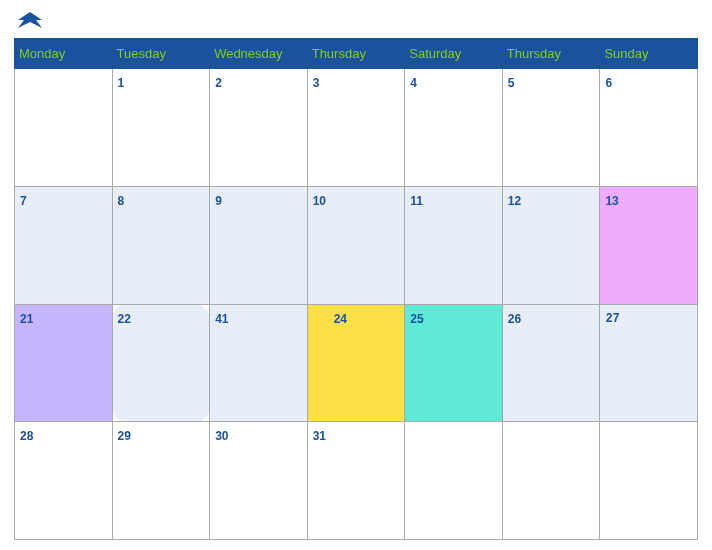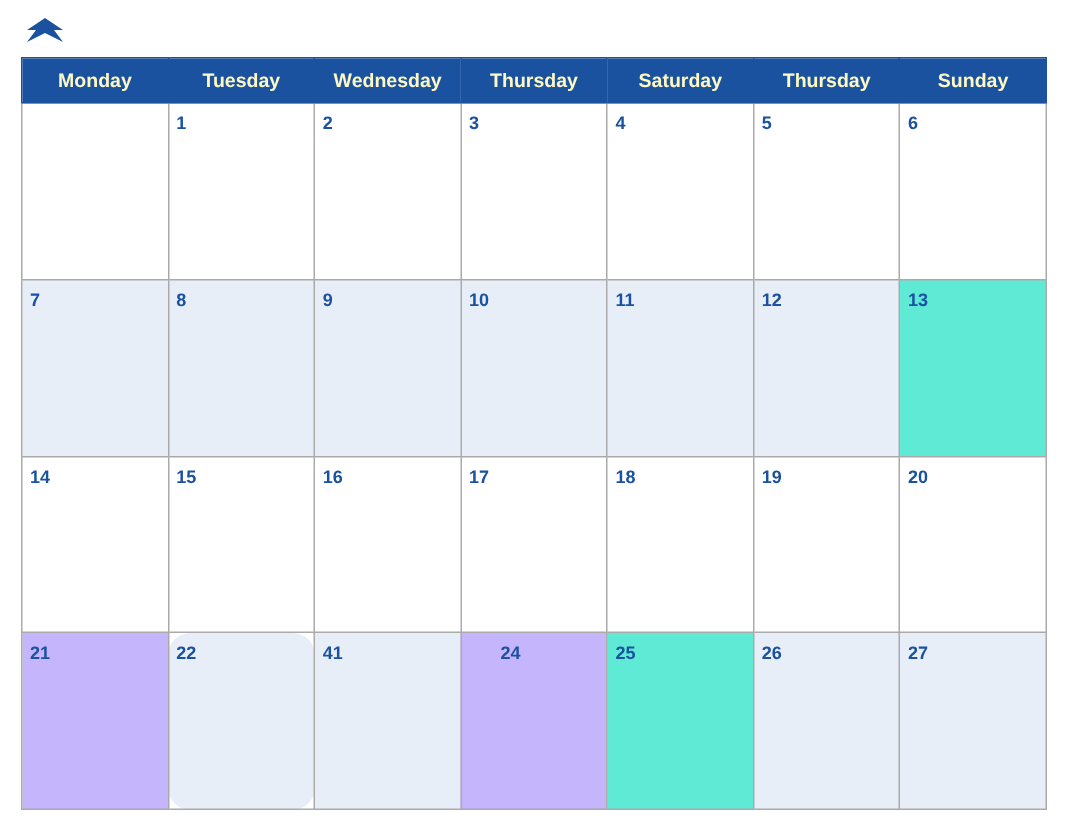--- a/index.html
+++ b/index.html
@@ -58,25 +58,25 @@
     }
     .calendar {
       flex: 1;
       border: 1px solid #aaa;
       border-collapse: collapse;
       width: 100%;
       table-layout: fixed;
     }
     .calendar thead tr th {
       background-color: #1a52a0;
-      color: #fef9c3;
+      color: #84cc16;
       font-size: 13px;
-      font-weight: bold;
+      font-weight: normal;
       padding: 7px 4px;
-      text-align: center;
+      text-align: left;
       border: 1px solid #1a52a0;
     }
     .calendar tbody tr td {
       border: 1px solid #aaa;
       vertical-align: top;
       padding: 4px 5px;
       height: 76px;
     }
     .day-number {
       font-size: 12px;
@@ -124,35 +124,35 @@
           <td style="background: rgb(255, 255, 255);"><span class="day-number">5</span></td>
           <td style="background: rgb(255, 255, 255);"><span class="day-number">6</span></td>
         </tr>
         <tr>
           <td style="background: rgb(232, 238, 248);"><span class="day-number">7</span></td>
           <td style="background: rgb(232, 238, 248);"><span class="day-number">8</span></td>
           <td style="background: rgb(232, 238, 248);"><span class="day-number">9</span></td>
           <td style="background: rgb(232, 238, 248);"><span class="day-number">10</span></td>
           <td style="background: rgb(232, 238, 248);"><span class="day-number">11</span></td>
           <td style="background: rgb(232, 238, 248);"><span class="day-number">12</span></td>
-          <td style="background: #5eead4;"><span class="day-number">13</span></td>
-        </tr>
-        <tr>
-          <td style="background: rgb(255, 255, 255);"><span class="day-number">14</span></td>
-          <td style="background: rgb(255, 255, 255);"><span class="day-number">15</span></td>
-          <td style="background: rgb(255, 255, 255);"><span class="day-number">16</span></td>
-          <td style="background: rgb(255, 255, 255);"><span class="day-number">17</span></td>
-          <td style="background: rgb(255, 255, 255);"><span class="day-number">18</span></td>
-          <td style="background: rgb(255, 255, 255);"><span class="day-number">19</span></td>
-          <td style="background: rgb(255, 255, 255);"><span class="day-number">20</span></td>
+          <td style="background: #f0abfc;"><span class="day-number">13</span></td>
         </tr>
         <tr>
           <td style="background: #c4b5fd;"><span class="day-number">21</span></td>
           <td style="background: rgb(232, 238, 248); border-radius: 15px;"><span class="day-number">22</span></td>
           <td style="background: rgb(232, 238, 248);"><span class="day-number">41</span></td>
-          <td style="background: #c4b5fd; padding-left: 26px;"><span class="day-number">24</span></td>
+          <td style="background: #fde047; padding-left: 26px;"><span class="day-number">24</span></td>
           <td style="background: #5eead4;"><span class="day-number">25</span></td>
           <td style="background: rgb(232, 238, 248);"><span class="day-number">26</span></td>
-          <td style="background: rgb(232, 238, 248);"><span class="day-number">27</span></td>
+          <td style="background: rgb(232, 238, 248); font-family: Liberation Mono, monospace;"><span class="day-number">27</span></td>
+        </tr>
+        <tr>
+          <td style="background: rgb(255, 255, 255);"><span class="day-number">28</span></td>
+          <td style="background: rgb(255, 255, 255);"><span class="day-number">29</span></td>
+          <td style="background: rgb(255, 255, 255);"><span class="day-number">30</span></td>
+          <td style="background: rgb(255, 255, 255);"><span class="day-number">31</span></td>
+          <td style="background: rgb(255, 255, 255);"></td>
+          <td style="background: rgb(255, 255, 255);"></td>
+          <td style="background: rgb(255, 255, 255);"></td>
         </tr>
       </tbody>
   </table>
 </div>
 
 </body></html>

